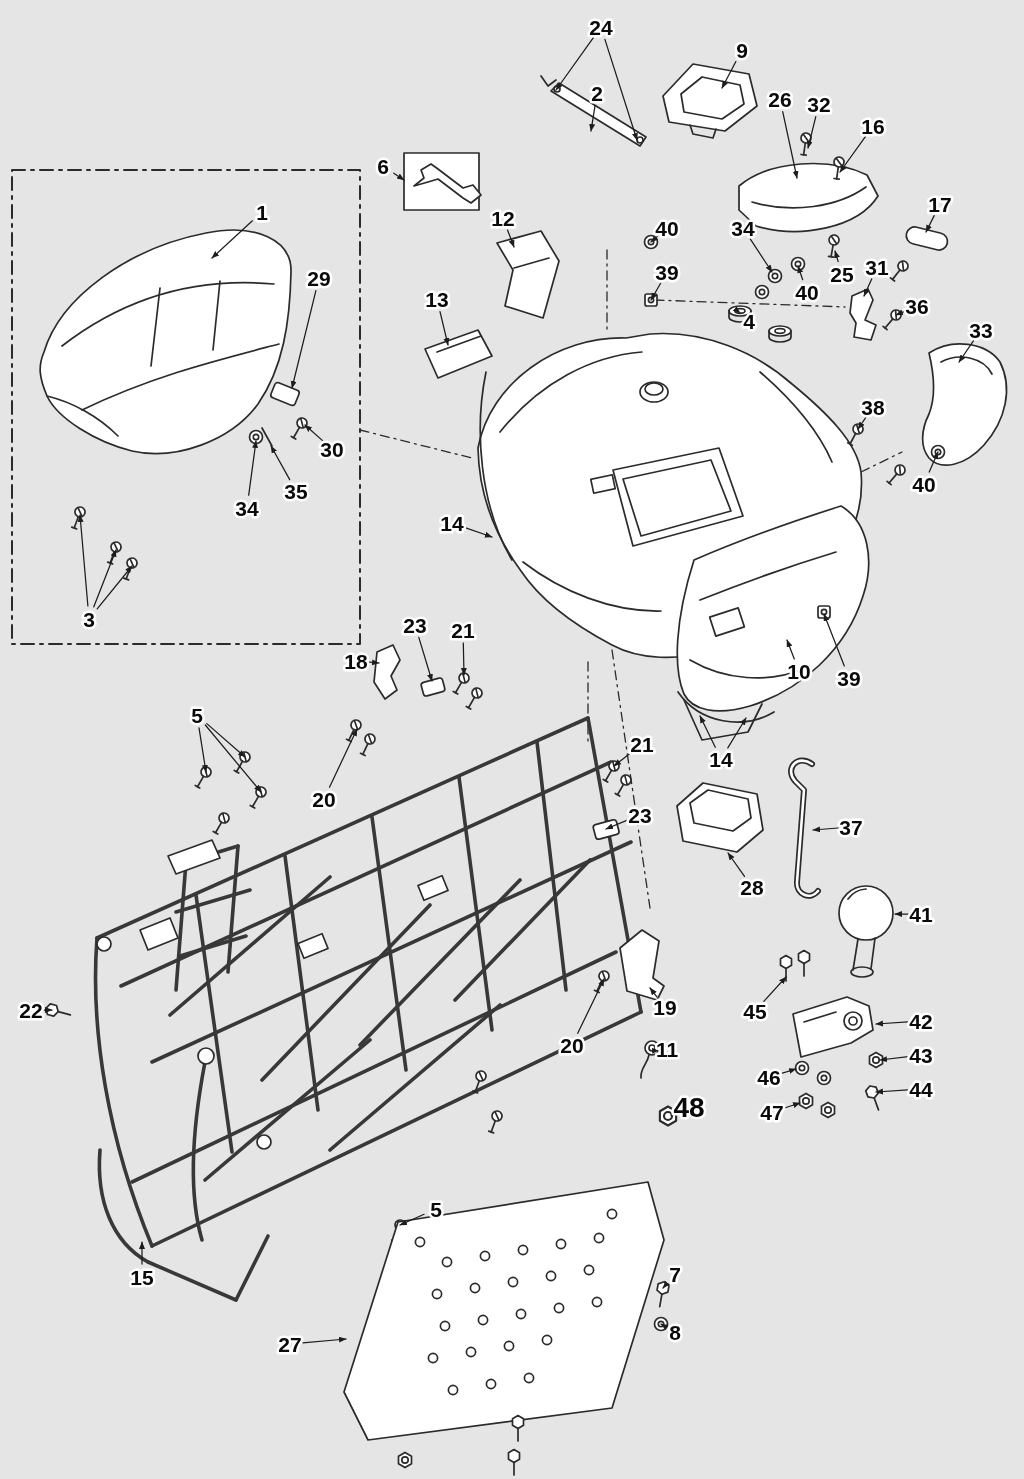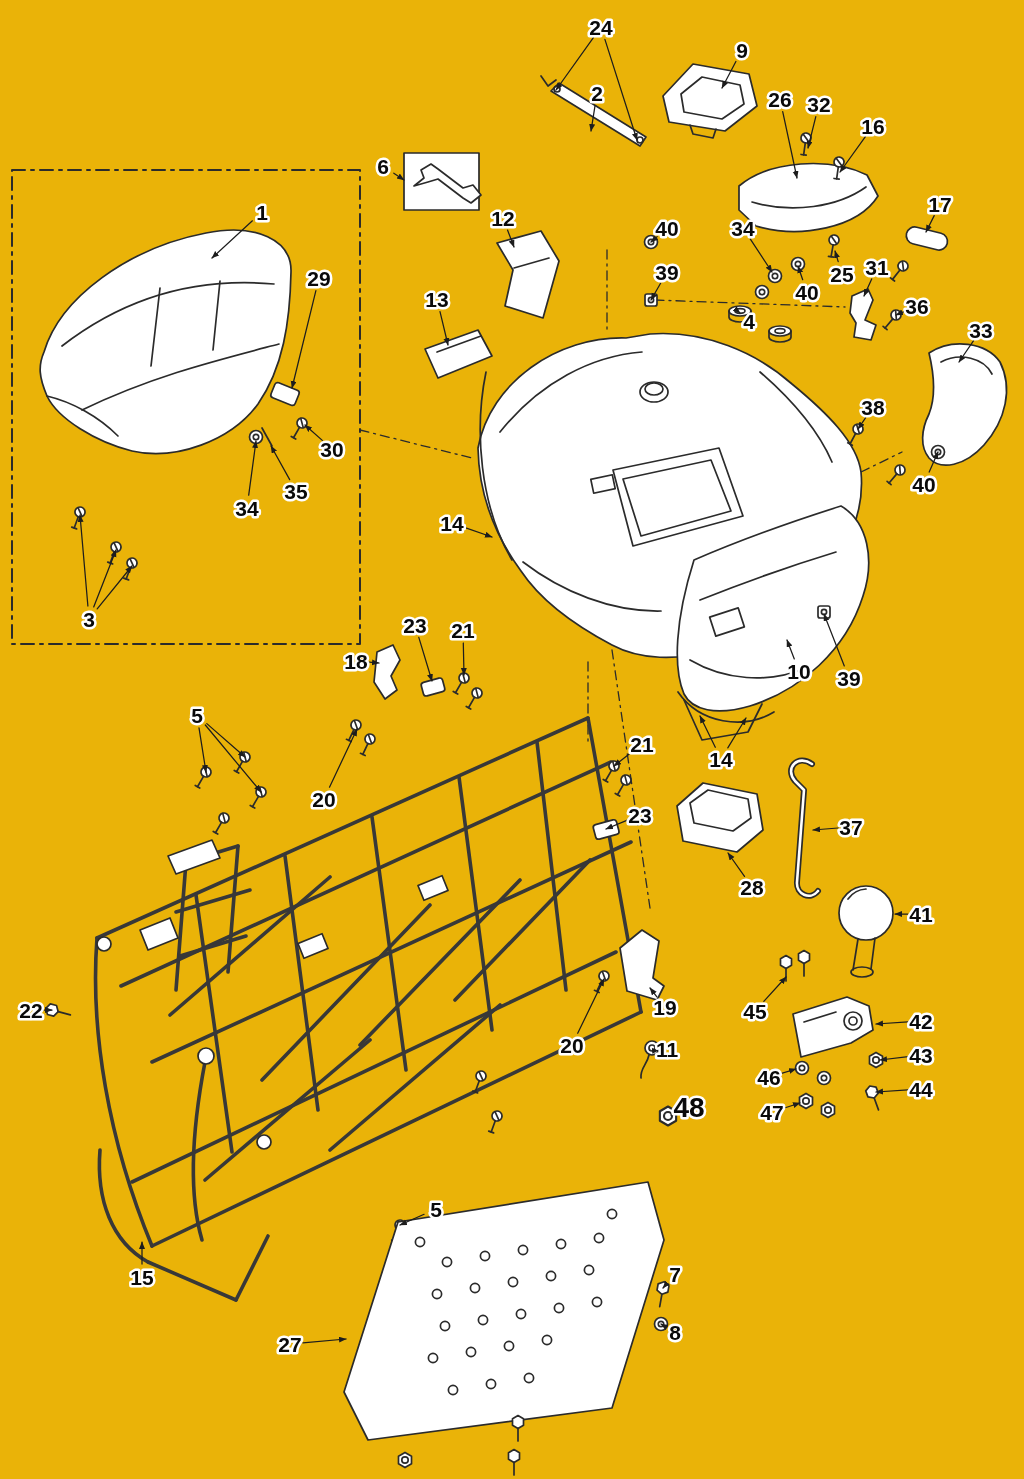--- a/index.html
+++ b/index.html
@@ -1,16 +1,16 @@
 <!DOCTYPE html>
 <html><head>
 <meta charset="utf-8">
 <style>
   html,body{margin:0;padding:0;background:#ffffff;}
-  .stage{position:relative;width:1024px;height:1479px;background:#eab308;overflow:hidden;}
+  .stage{position:relative;width:1024px;height:1479px;background:#e5e5e5;overflow:hidden;}
   #art{display:block;width:1024px;height:1479px;stroke:#2b2b2b;fill:none;
        stroke-width:1.7;stroke-linecap:round;stroke-linejoin:round;}
   .panel{fill:#ffffff;}
   .dashbox{stroke-dasharray:13 6 3 6;stroke-width:2;}
   .dash{stroke-dasharray:9 5 2 5;stroke-width:1.3;}
   .tube{stroke-width:3.6;stroke:#383838;}
   .shook-o{stroke-width:6;}
   .shook-i{stroke:#ffffff;stroke-width:2.6;}
   .leader{stroke:#1d1d1d;stroke-width:1.25;marker-end:url(#arrowhead);}
   .callout{font-family:"Liberation Sans",sans-serif;font-weight:bold;font-size:21px;

